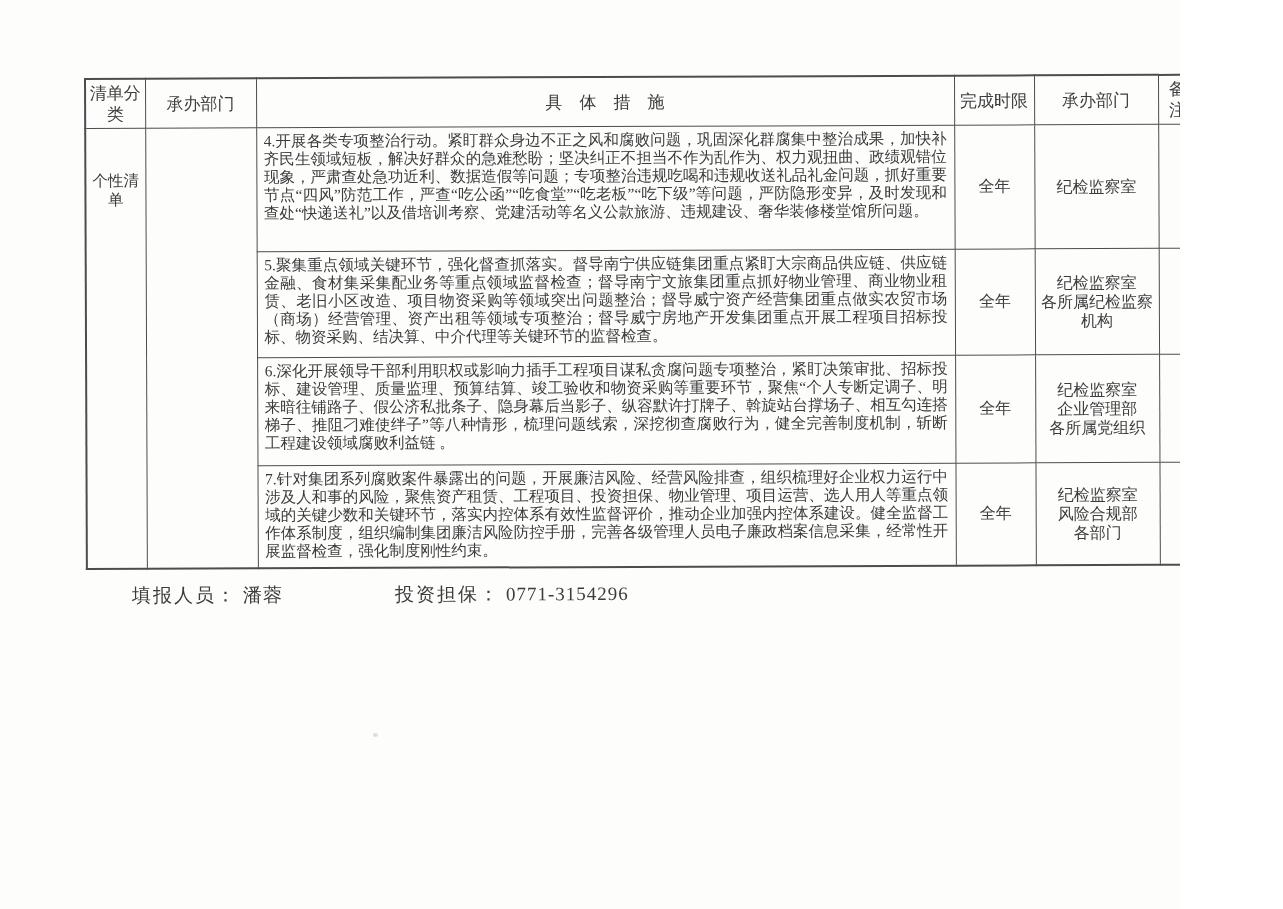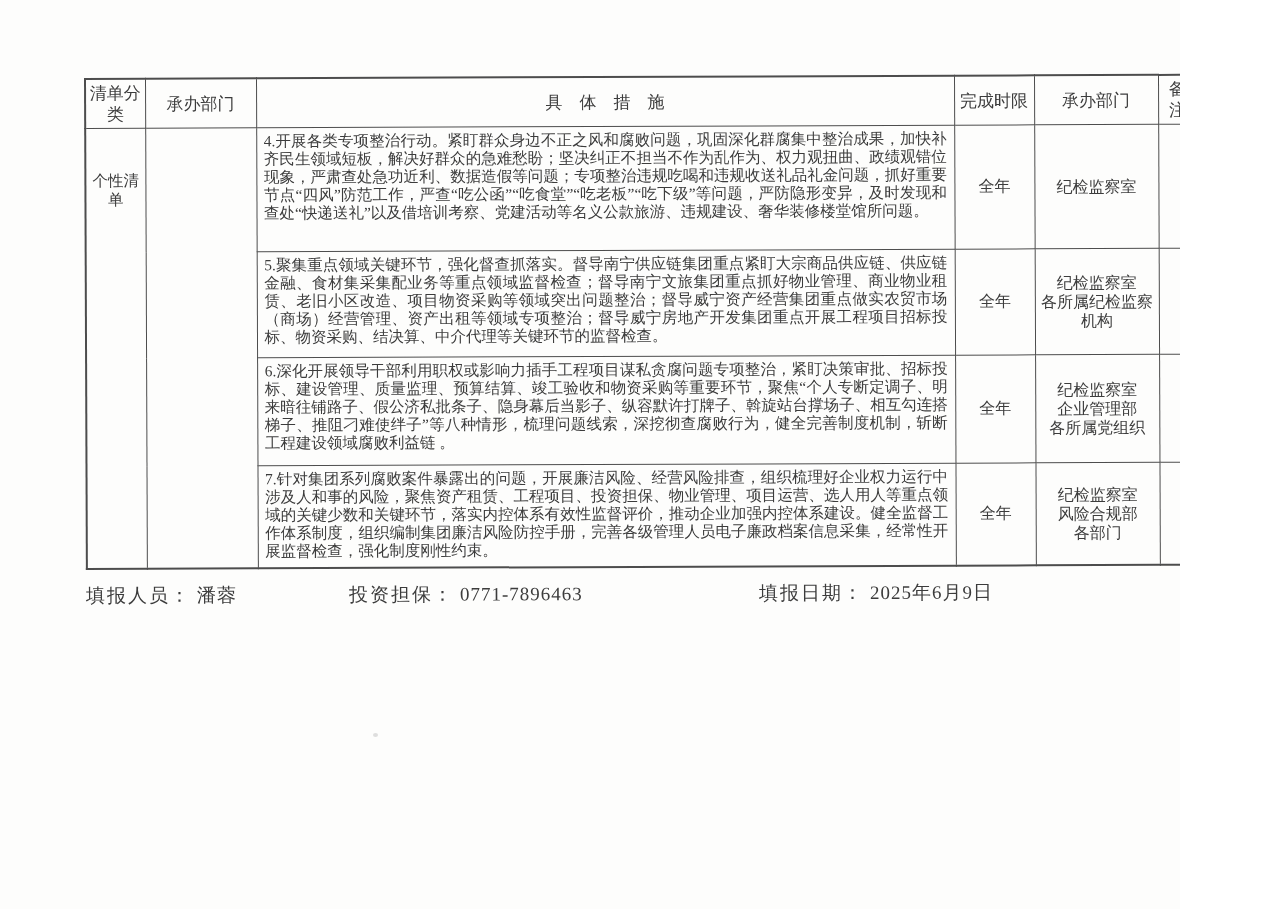--- a/index.html
+++ b/index.html
@@ -93,21 +93,21 @@
     font-size: 19px;
   }
   .footer .field {
     position: absolute;
     top: 2px;
     white-space: nowrap;
   }
   .field-filler { left: 0; }
   .field-phone  { left: 263px; }
   .field-date   { left: 673px; }
-  .footer .lbl { letter-spacing: 2px; }
+  .footer .lbl { letter-spacing: 2px; margin-left: 46px; }
   .footer .val { letter-spacing: 1px; margin-left: 6px; }
   .scan-dot {
     position: absolute;
     left: 373px;
     top: 733px;
     width: 5px;
     height: 4px;
     border-radius: 50%;
     background: rgba(130,130,130,0.25);
   }
@@ -168,23 +168,20 @@
           <td class="remark-cell"></td>
         </tr>
       </tbody>
     </table>
 
     <div class="footer">
       <span class="field field-filler">
         <span class="lbl">填报人员：</span><span class="val">潘蓉</span>
       </span>
       <span class="field field-phone">
-        <span class="lbl">投资担保：</span><span class="val">0771-7896463</span>
-      </span>
-      <span class="field field-date">
-        <span class="lbl">填报日期：</span><span class="val">2025年6月9日</span>
+        <span class="lbl">投资担保：</span><span class="val">0771-3154296</span>
       </span>
     </div>
 
   </div>
 
   <div class="scan-dot"></div>
 </div>
 
 </body></html>

